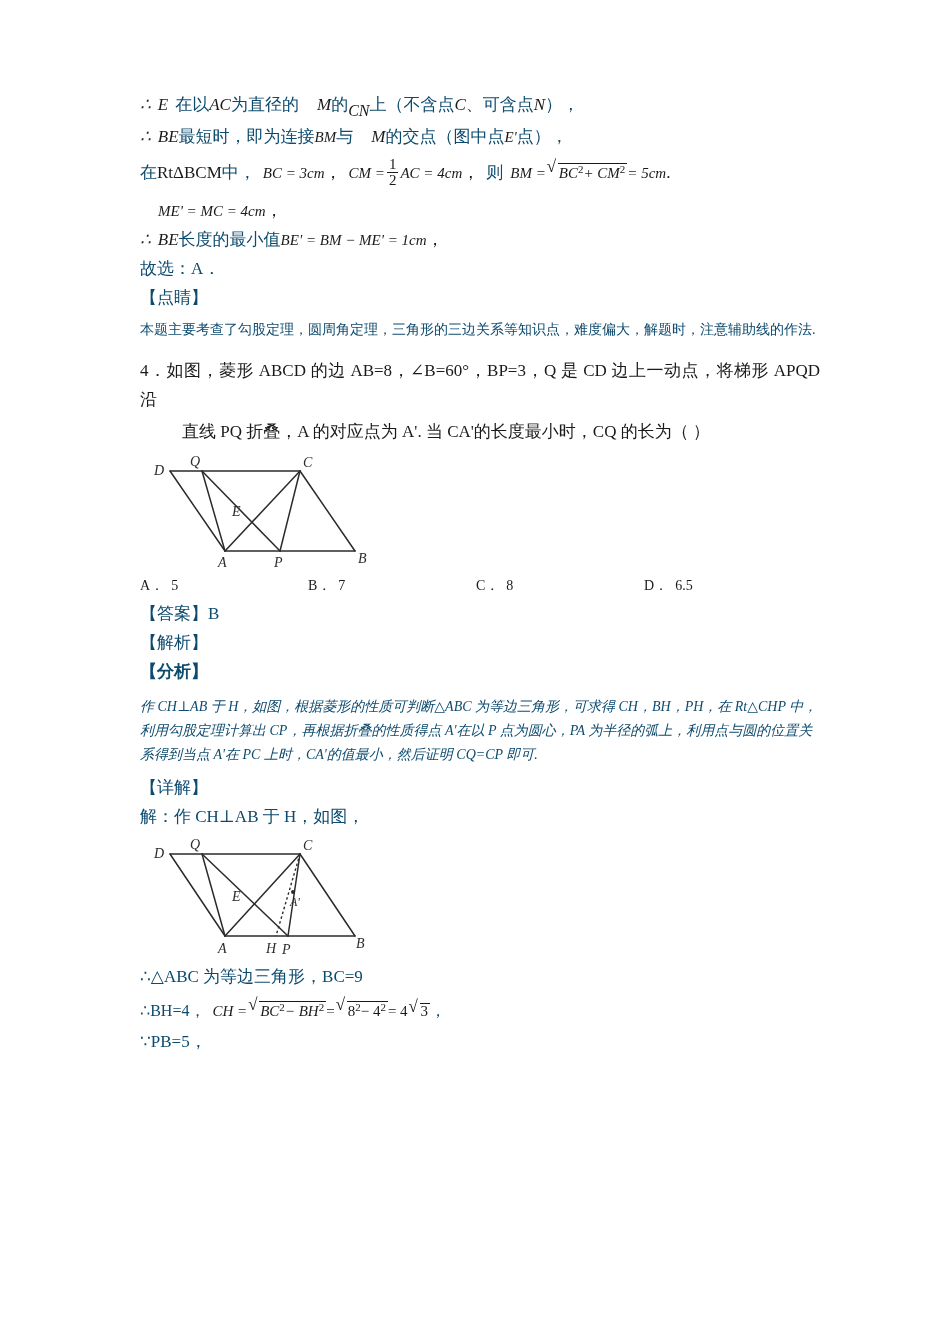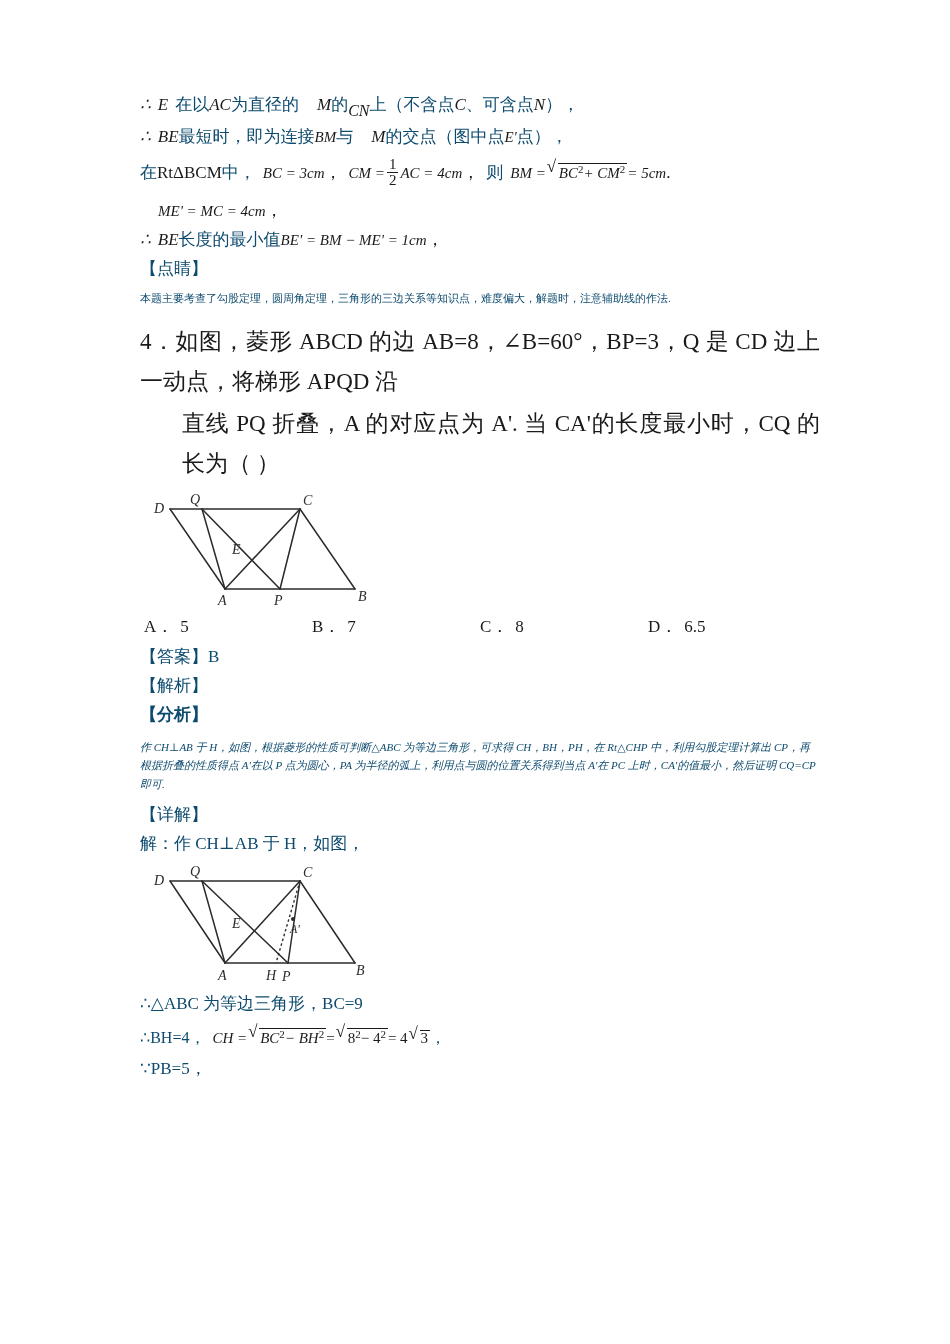--- a/index.html
+++ b/index.html
@@ -79,42 +79,41 @@
     line-height: 1;
   }
   .rad > .bar {
     display: inline-block;
     border-top: 1px solid currentColor;
     padding: 0 2px 0 1px;
     margin-top: 4px;
   }
 
   .para {
-    font-size: 11px;
+    font-size: 14px;
     line-height: 1.72;
     margin: 0 0 4px 0;
   }
   .para-italic {
     font-style: italic;
   }
 
   
   .qblock {
-    font-size: 23px;
+    font-size: 17px;
     line-height: 1.75;
     margin: 0;
     text-align: justify;
   }
 
   
   .options {
     display: flex;
-    font-size: 17px;
+    font-size: 14px;
     margin: 6px 0 10px 0;
-    justify-content: center;
   }
   .opt { width: 168px; }
 
   
   .figure-wrap {
     margin: 6px 0 6px 0;
   }
   svg { display: block; }
   .mathline { font-size: 16px; }
 </style>
@@ -137,20 +136,23 @@
     </div>
 
     <div class="line" style="padding-left:18px;">
       <span class="blk mi mathsm">ME' = MC = 4cm</span><span class="blk">，</span>
     </div>
 
     <div class="line">
       <span class="blk mi">∴</span><span class="spacer-sm"></span><span class="blk mi">BE</span><span class="red">长度的最小值</span><span class="blk mi mathsm">BE' = BM − ME' = 1cm</span><span class="blk">，</span>
     </div>
 
+    <div class="line">
+      <span class="red">故选：A．</span>
+    </div>
 
     <div class="line">
       <span class="red">【点睛】</span>
     </div>
 
     <div class="para" style="margin-bottom:14px;">
       <span class="red">本题主要考查了勾股定理，圆周角定理，三角形的三边关系等知识点，难度偏大，解题时，注意辅助线的作法.</span>
     </div>
 
     <div class="qblock">

